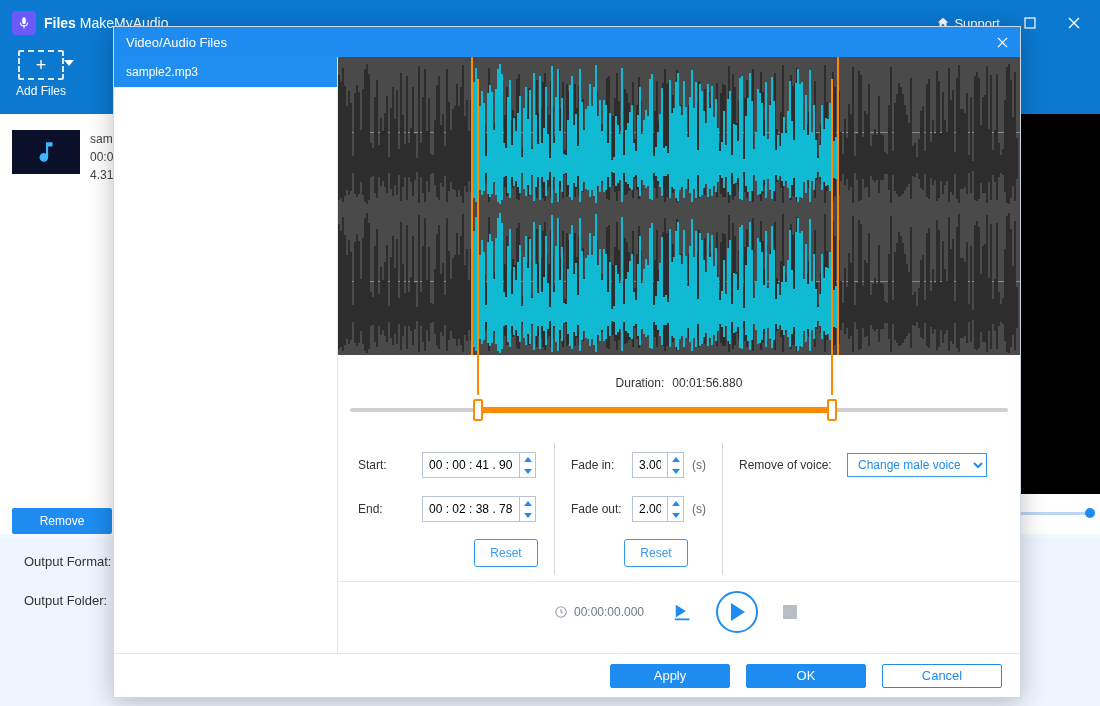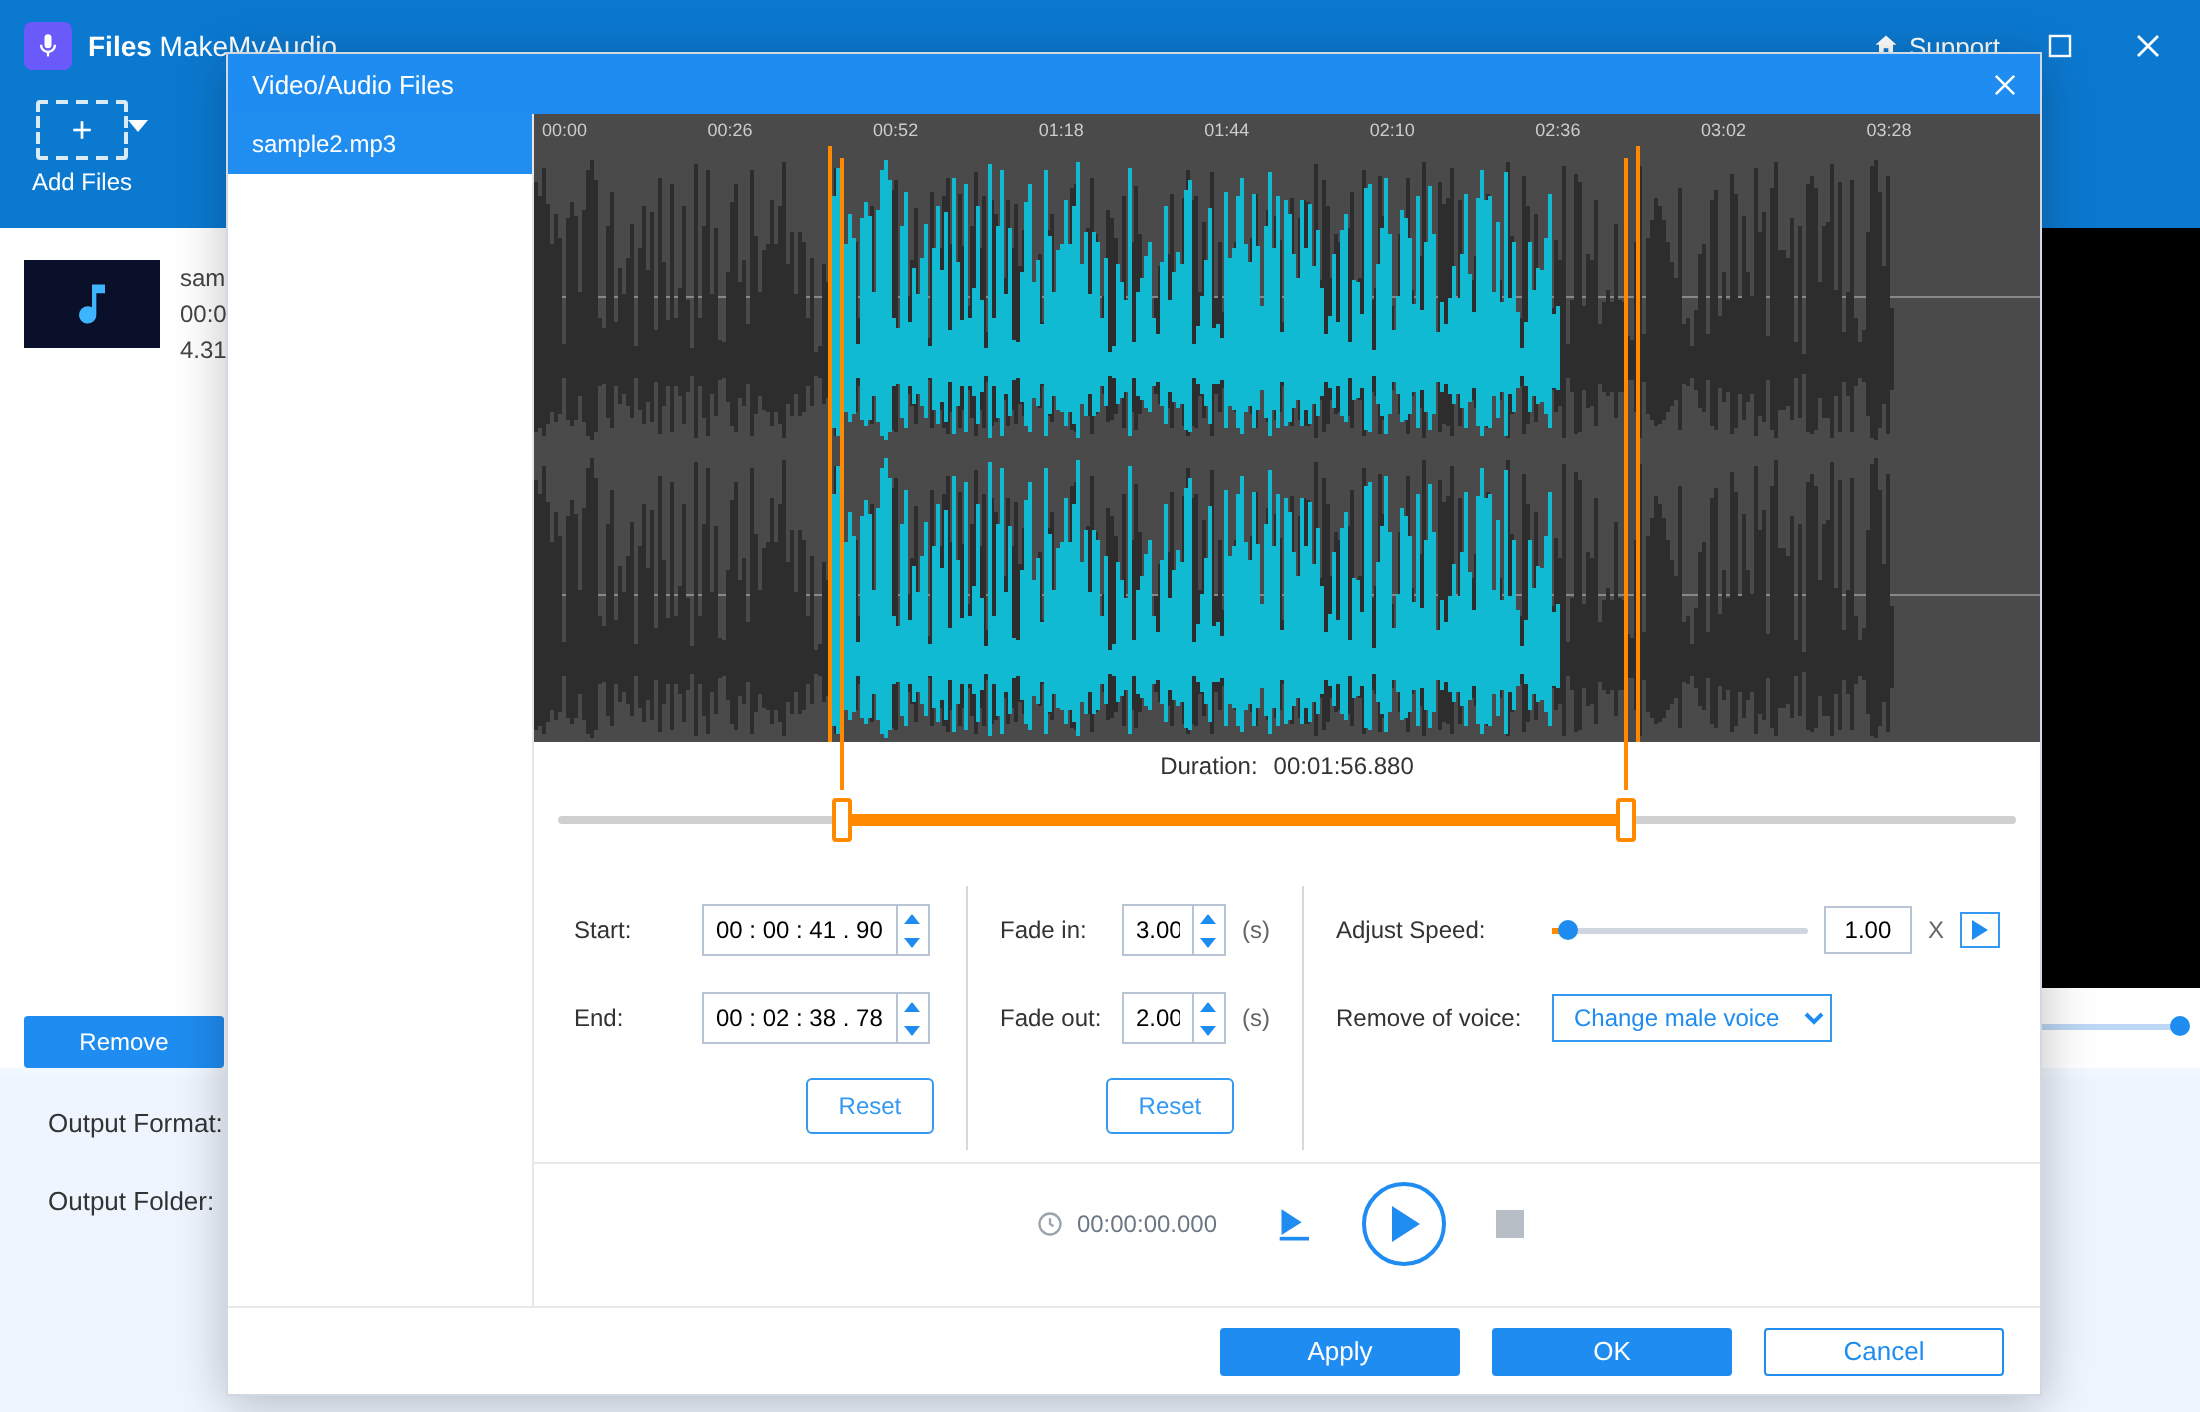--- a/index.html
+++ b/index.html
@@ -208,31 +208,20 @@
       </div>
     </div>
     <div class="modal-body">
       <div class="modal-sidebar">
         <div class="sidebar-item">
           <span>sample2.mp3</span>
         </div>
       </div>
       <div class="modal-main">
         <div class="waveform-area">
-          <div class="timecodes" id="timecodes">
-              <span>00:00</span>
-              <span>00:26</span>
-              <span>00:52</span>
-              <span>01:18</span>
-              <span>01:44</span>
-              <span>02:10</span>
-              <span>02:36</span>
-              <span>03:02</span>
-              <span>03:28</span>
-            </div>
           <div class="wave" id="wave">
             <div class="wave-half top">
                 <div class="mid"></div>
                 <div class="wave-bars" id="barsTop">
                   <div class="bar" style="height: 125.165px; margin-top: 11.9175px;"></div>
                   <div class="bar" style="height: 116.291px; margin-top: 16.3543px;"></div>
                   <div class="bar" style="height: 134.669px; margin-top: 7.1657px;"></div>
                   <div class="bar" style="height: 110.08px; margin-top: 19.4599px;"></div>
                   <div class="bar" style="height: 83.0509px; margin-top: 32.9746px;"></div>
                   <div class="bar" style="height: 103.735px; margin-top: 22.6325px;"></div>
@@ -1398,35 +1387,20 @@
             </div>
             <div class="ctrl-row" style="justify-content:flex-end;padding-right:18px">
               <div class="reset-btn">
                   <span>Reset</span>
                 </div>
             </div>
           </div>
 
           <div class="col col3">
             <div class="ctrl-row">
-              <label>Adjust Speed:</label>
-              <div class="hslider">
-                <div class="tr"></div>
-                  <div class="fi" id="spFi" style="width: 6%;"></div>
-                  <div class="hd" id="spHd" style="left: calc(6% - 5px);"></div>
-              </div>
-              <input class="num-input" value="1.00" style="">
-              <span class="unit">X</span>
-              <div class="play-tri-btn">
-                <svg width="10" height="10" viewBox="0 0 10 10">
-                    <path fill="#1e8cf0" d="M1 0l8 5-8 5z"></path>
-                  </svg>
-              </div>
-            </div>
-            <div class="ctrl-row">
               <label>Remove of voice:</label>
               <select class="voice">
                 <option id="voiceOpt">Change male voice</option>
               </select>
             </div>
           </div>
         </div>
 
         <div class="playback-row">
           <div class="clock">

